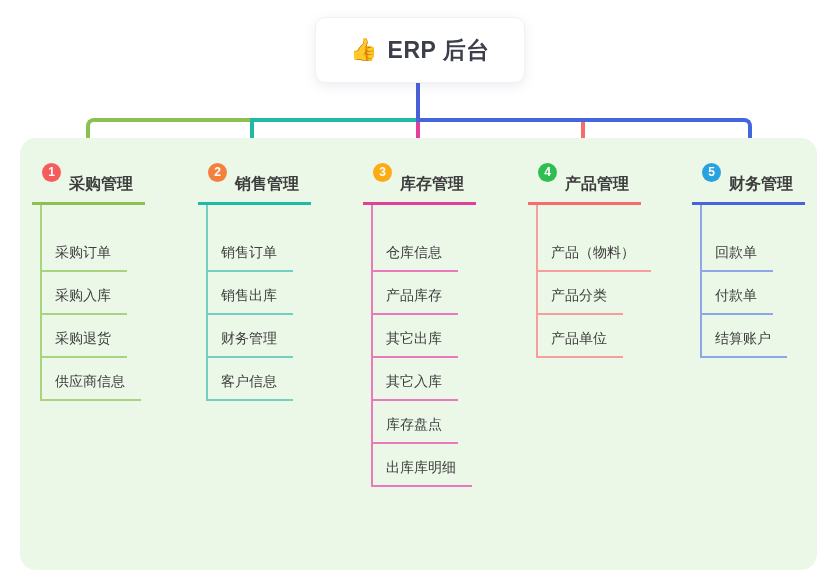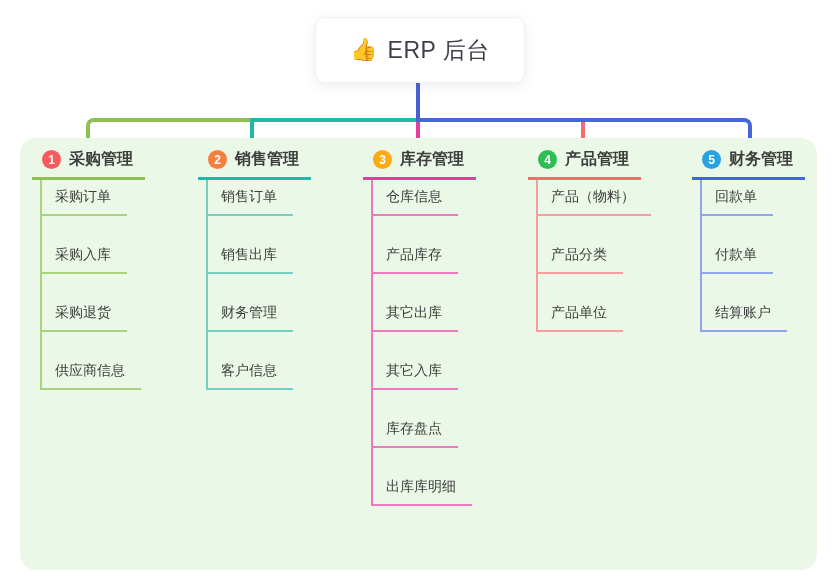--- a/index.html
+++ b/index.html
@@ -13,21 +13,21 @@
 
   
   .root-node{
     position:absolute;left:315px;top:17px;width:210px;height:66px;
     background:#ffffff;border:1px solid #f1f1f1;border-radius:10px;
     box-shadow:0 3px 12px rgba(60,80,120,.10);
     display:flex;align-items:center;justify-content:center;gap:10px;
     box-sizing:border-box;
   }
   .root-emoji{font-size:22px;line-height:1;}
-  .root-title{font-size:23px;color:#3c3f4a;font-weight:400;letter-spacing:.5px;}
+  .root-title{font-size:23px;color:#3c3f4a;font-weight:700;letter-spacing:.5px;}
 
   
   .conn{position:absolute;box-sizing:border-box;}
   .conn-v{width:4px;background:var(--cc);}
   .conn-h{height:4px;background:var(--cc);}
   .conn-l-left{
     background:transparent;
     border-left:4px solid var(--cc);
     border-top:4px solid var(--cc);
     border-top-left-radius:8px;
@@ -53,27 +53,27 @@
     padding:0 0 7px 10px;
     border-bottom:3px solid var(--line);
     white-space:nowrap;
   }
   .badge{
     width:19px;height:19px;border-radius:50%;
     color:#fff;font-size:12px;font-weight:bold;
     display:flex;align-items:center;justify-content:center;
     flex:0 0 19px;line-height:1;
   }
-  .branch-title{font-size:16px;font-weight:600;color:#3d3d3d;}
+  .branch-title{font-size:16px;font-weight:600;color:#3d3d3d;margin-top:25px;}
   .branch-children{
     margin-left:8px;
     border-left:2px solid var(--lite);
   }
-  .child{position:relative;height:58px;}
-  .child:first-child{height:36px;}
+  .child{position:relative;height:43px;}
+  .child:first-child{height:67px;}
   .child-label{
     position:absolute;left:0;bottom:0;
     padding:0 16px 8px 13px;
     border-bottom:2px solid var(--lite);
     font-size:14px;color:#3d3d3d;white-space:nowrap;
   }
 </style>
 </head>
 <body>
 

